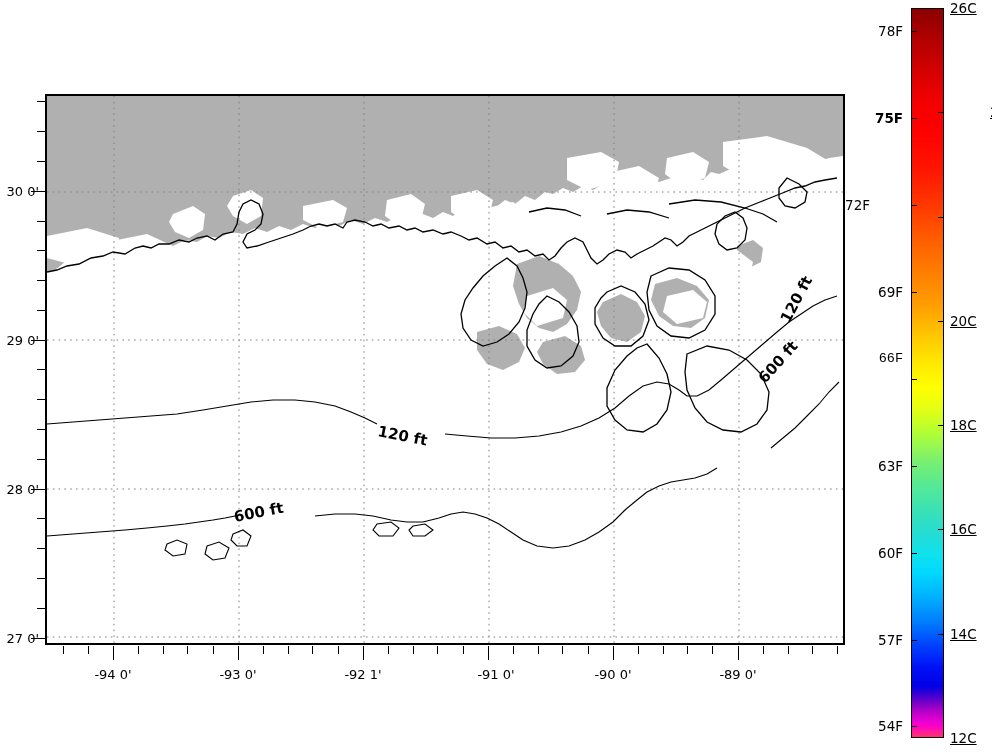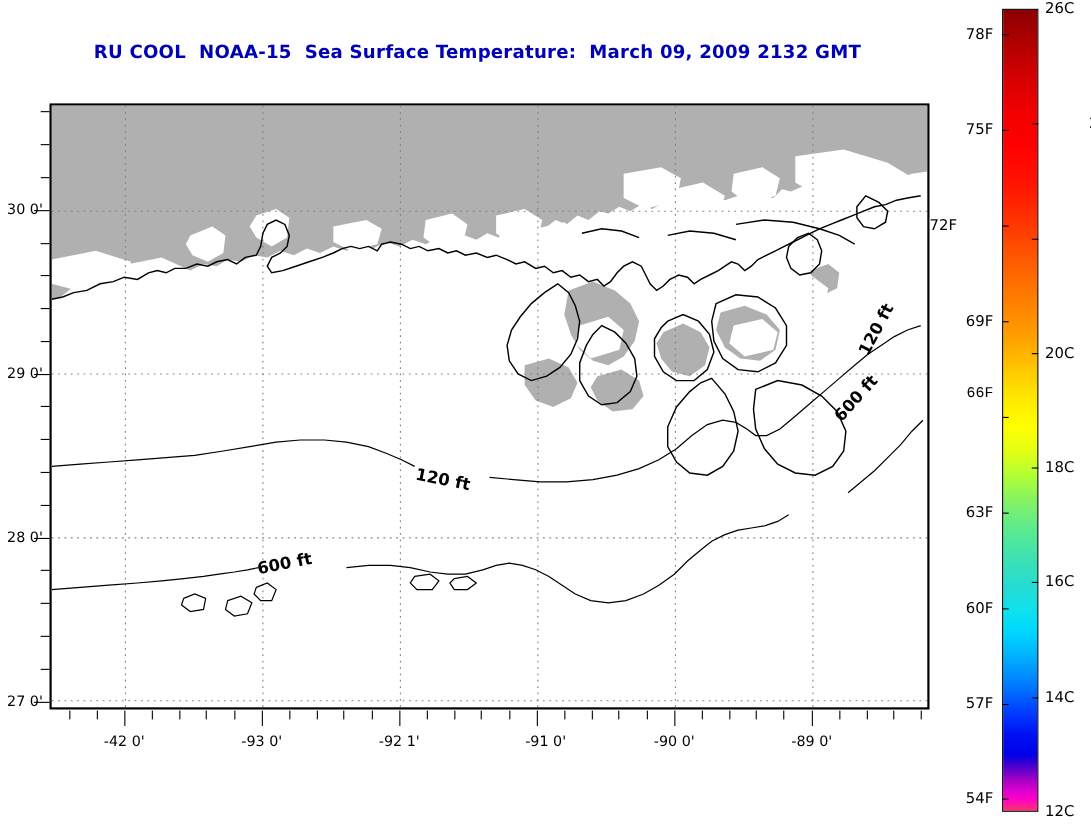--- a/index.html
+++ b/index.html
@@ -73,32 +73,31 @@
       #ff2090 99.4%,
       #ff3070 100%);
   }
   .cbtick{position:absolute;background:#000;height:1px;width:6px;}
   .cblabel{
     position:absolute;color:#000;font-size:13.5px;white-space:nowrap;
     font-family:"DejaVu Sans","Liberation Sans",sans-serif;
     transform:translateY(-50%);
   }
   .cblabel.left{text-align:right;}
-  .cblabel.right{text-align:left;}
+  .cblabel.right{text-align:left;text-decoration:underline;}
 
   
   .ctlabel{font-family:"DejaVu Sans","Liberation Sans",sans-serif;
            font-size:15px;font-weight:bold;fill:#000;}
 </style>
 </head>
 <body>
 
 <div id="root">
 
-  <div id="title">RU COOL  NOAA-15  Sea Surface Temperature:  March 09, 2009 2132 GMT</div>
 
   <div id="mapframe">
     <svg id="mapsvg" viewBox="0 0 796 547" preserveAspectRatio="none">
 
       <rect x="0" y="0" width="796" height="547" fill="#ffffff"></rect>
 
       <g fill="#b0b0b0">
         <path d="M0,0 L796,0 L796,60 L782,62 L770,66 L760,64 L744,66 L730,72
                  L716,70 L700,74 L686,72 L672,78 L664,76 L656,84 L648,82
                  L636,86 L624,82 L612,86 L600,84 L588,88 L576,86 L566,92
@@ -236,21 +235,21 @@
         <text class="ctlabel" x="330" y="340" transform="rotate(11,330,340)">120 ft</text>
         <text class="ctlabel" x="188" y="426" transform="rotate(-11,188,426)">600 ft</text>
         <text class="ctlabel" x="742" y="228" transform="rotate(-62,742,228)">120 ft</text>
         <text class="ctlabel" x="718" y="288" transform="rotate(-48,718,288)">600 ft</text>
       </g>
     </svg>
   </div>
 
   <div id="axes">
       <div class="tick x" style="left: 113px; top: 646px; width: 1px; height: 14px;"></div>
-      <div class="axlabel x" style="left: 113px; top: 667px;">-42 0'</div>
+      <div class="axlabel x" style="left: 113px; top: 667px;">-94 0'</div>
       <div class="tick x" style="left: 238px; top: 646px; width: 1px; height: 14px;"></div>
       <div class="axlabel x" style="left: 238px; top: 667px;">-93 0'</div>
       <div class="tick x" style="left: 363px; top: 646px; width: 1px; height: 14px;"></div>
       <div class="axlabel x" style="left: 363px; top: 667px;">-92 1'</div>
       <div class="tick x" style="left: 488px; top: 646px; width: 1px; height: 14px;"></div>
       <div class="axlabel x" style="left: 496px; top: 667px;">-91 0'</div>
       <div class="tick x" style="left: 613px; top: 646px; width: 1px; height: 14px;"></div>
       <div class="axlabel x" style="left: 613px; top: 667px;">-90 0'</div>
       <div class="tick x" style="left: 738px; top: 646px; width: 1px; height: 14px;"></div>
       <div class="axlabel x" style="left: 738px; top: 667px;">-89 0'</div>
@@ -317,21 +316,21 @@
       <div class="cbtick" style="left: 938px; top: 425px;"></div>
       <div class="cblabel right" style="top: 425px; left: 950px;">18C</div>
       <div class="cbtick" style="left: 938px; top: 529px;"></div>
       <div class="cblabel right" style="top: 529px; left: 950px;">16C</div>
       <div class="cbtick" style="left: 938px; top: 634px;"></div>
       <div class="cblabel right" style="top: 634px; left: 950px; text-align: center;">14C</div>
       <div class="cblabel right" style="top: 738px; left: 950px;">12C</div>
       <div class="cbtick" style="left: 911px; top: 31px;"></div>
       <div class="cblabel left" style="top: 31px; left: 859px; width: 44px;">78F</div>
       <div class="cbtick" style="left: 911px; top: 118px;"></div>
-      <div class="cblabel left" style="top: 118px; left: 859px; width: 44px;">75F</div>
+      <div class="cblabel left" style="top: 118px; left: 859px; width: 44px; font-weight: bold;">75F</div>
       <div class="cbtick" style="left: 911px; top: 205px;"></div>
       <div class="cblabel left" style="top: 205px; left: 826px; width: 44px;">72F</div>
       <div class="cbtick" style="left: 911px; top: 292px;"></div>
       <div class="cblabel left" style="top: 292px; left: 859px; width: 44px;">69F</div>
       <div class="cbtick" style="left: 911px; top: 379px;"></div>
       <div class="cblabel left" style="top: 358px; left: 859px; width: 44px; font-family: Liberation Mono, monospace;">66F</div>
       <div class="cbtick" style="left: 911px; top: 466px;"></div>
       <div class="cblabel left" style="top: 466px; left: 859px; width: 44px;">63F</div>
       <div class="cbtick" style="left: 911px; top: 553px;"></div>
       <div class="cblabel left" style="top: 553px; left: 859px; width: 44px;">60F</div>

